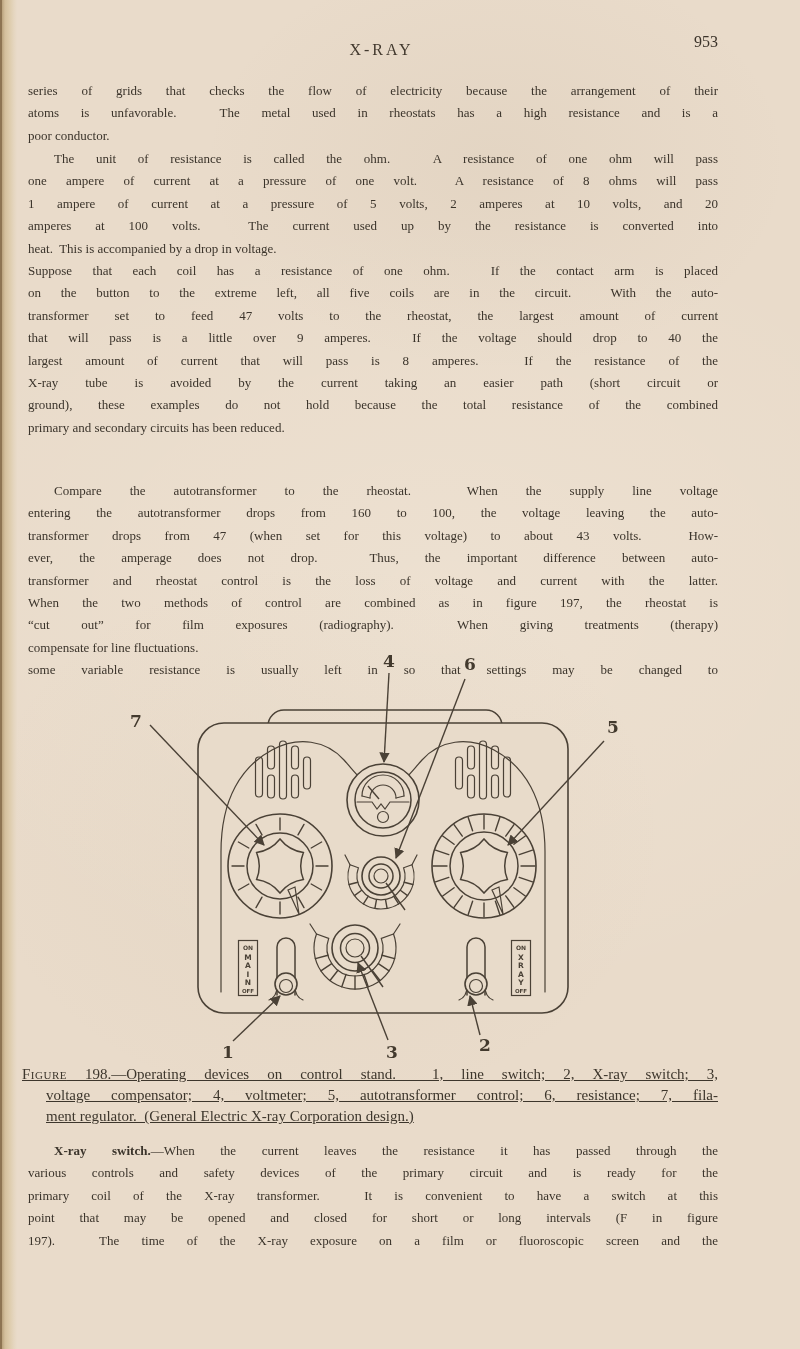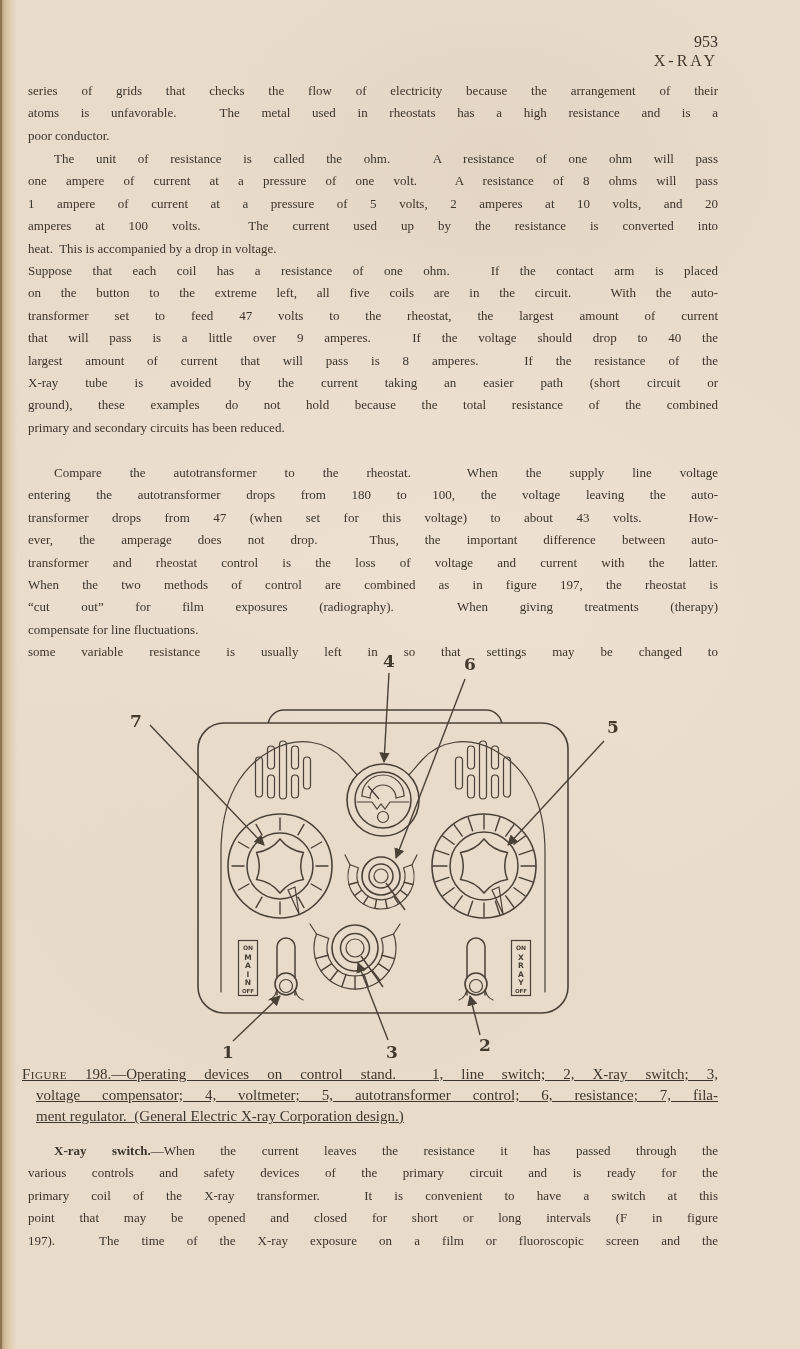--- a/index.html
+++ b/index.html
@@ -8,31 +8,31 @@
        font-family:"Liberation Serif", serif;color:#3b342b;}
   .mottle{position:absolute;inset:0;pointer-events:none;
     background:
       radial-gradient(ellipse 420px 300px at 62% 12%, rgba(150,130,100,0.07), rgba(0,0,0,0) 70%),
       radial-gradient(ellipse 500px 400px at 40% 62%, rgba(160,140,105,0.05), rgba(0,0,0,0) 70%),
       radial-gradient(ellipse 700px 500px at 55% 45%, rgba(255,250,240,0.18), rgba(0,0,0,0) 80%);}
   .page-edge{position:absolute;left:0;top:0;width:15px;height:1349px;
     background:linear-gradient(90deg,#b9a27c 0,#d3bf9c 3px,#dccaa9 45%,#e5d6c0 80%,#e9dbca 100%);
     border-left:2px solid #8d7452;}
   .header-row{position:absolute;left:28px;top:33px;width:690px;height:30px;}
-  .running-head{position:absolute;left:17px;right:0;top:8px;text-align:right;
-    font-size:16px;letter-spacing:3px;color:#42392e;margin-top:11px;}
+  .running-head{position:absolute;left:17px;right:0;top:8px;text-align:center;
+    font-size:16px;letter-spacing:3px;color:#42392e;}
   .page-num{position:absolute;right:0;top:0;font-size:16px;color:#3b332a;}
   .para{position:absolute;left:28px;width:690px;font-size:13px;line-height:22.4px;}
   .line{text-align:justify;text-align-last:justify;white-space:pre-wrap;}
   .line.last{text-align-last:left;}
   .line.indent{text-indent:26px;}
   .caption{position:absolute;left:22px;top:1064px;width:696px;
     font-size:15px;line-height:21px;color:#3d362c;}
   .caption .line{white-space:pre-wrap;text-decoration:underline;}
-  .cap-cont{margin-left:14px;}
+  .cap-cont{margin-left:24px;}
   .smallcaps{font-variant:small-caps;letter-spacing:0.5px;}
   .bold-lead{font-weight:bold;}
   .fig-wrap{position:absolute;left:120px;top:645px;width:510px;height:430px;}
   svg{display:block;}
   svg .stroked{fill:none;stroke:#4a4136;stroke-width:1.5;stroke-linecap:round;}
   svg .paperfill{fill:#e8dbca;stroke:#4a4136;stroke-width:1.6;}
   svg .thin{stroke-width:1.2;}
   svg line{stroke:#4a4136;stroke-width:1.4;}
   svg text.fig-num{font-family:"DejaVu Serif",serif;font-weight:bold;font-size:17px;
     fill:#433a2e;text-anchor:middle;}
@@ -65,23 +65,23 @@
 <div class="para" style="top:260px">
     <div class="line">Suppose that each coil has a resistance of one ohm.  If the contact arm is placed</div>
     <div class="line">on the button to the extreme left, all five coils are in the circuit.  With the auto-</div>
     <div class="line">transformer set to feed 47 volts to the rheostat, the largest amount of current</div>
     <div class="line">that will pass is a little over 9 amperes.  If the voltage should drop to 40 the</div>
     <div class="line">largest amount of current that will pass is 8 amperes.  If the resistance of the</div>
     <div class="line">X-ray tube is avoided by the current taking an easier path (short circuit or</div>
     <div class="line">ground), these examples do not hold because the total resistance of the combined</div>
     <div class="line last">primary and secondary circuits has been reduced.</div>
   </div>
-<div class="para" style="top:462px">
+<div class="para" style="top:480px">
     <div class="line indent">Compare the autotransformer to the rheostat.  When the supply line voltage</div>
-    <div class="line">entering the autotransformer drops from 180 to 100, the voltage leaving the auto-</div>
+    <div class="line">entering the autotransformer drops from 160 to 100, the voltage leaving the auto-</div>
     <div class="line">transformer drops from 47 (when set for this voltage) to about 43 volts.  How-</div>
     <div class="line">ever, the amperage does not drop.  Thus, the important difference between auto-</div>
     <div class="line">transformer and rheostat control is the loss of voltage and current with the latter.</div>
     <div class="line">When the two methods of control are combined as in figure 197, the rheostat is</div>
     <div class="line">“cut out” for film exposures (radiography).  When giving treatments (therapy)</div>
     <div class="line last">compensate for line fluctuations.</div>
     <div class="line">some variable resistance is usually left in so that settings may be changed to</div>
   </div>
 
 <div class="fig-wrap">

